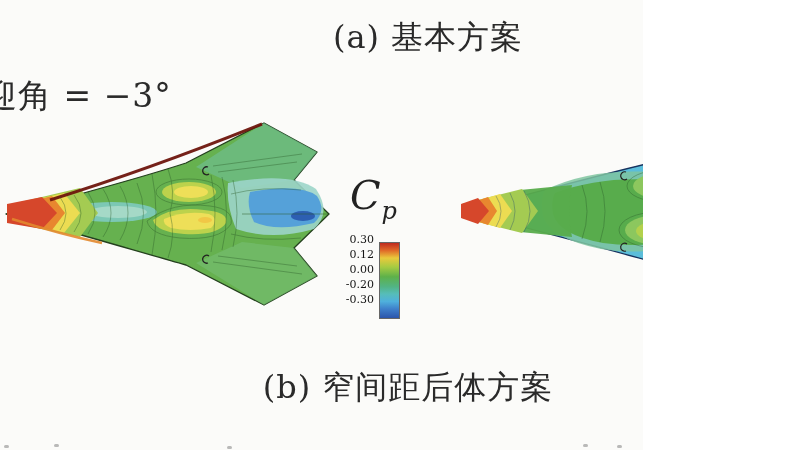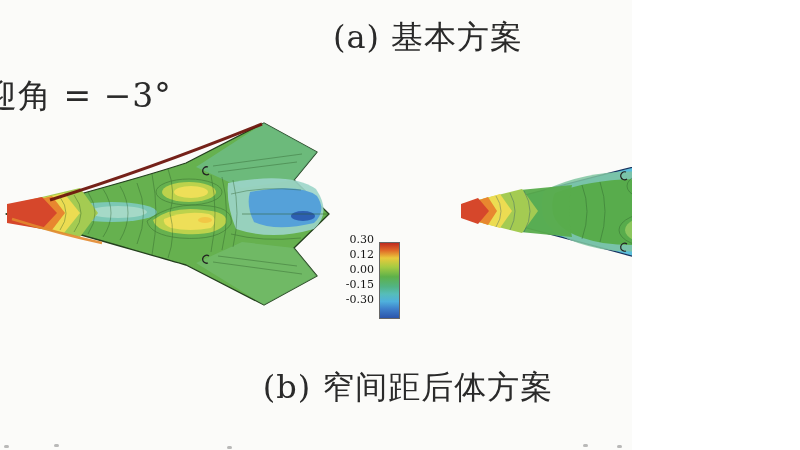--- a/index.html
+++ b/index.html
@@ -1,20 +1,21 @@
 <!DOCTYPE html>
 <html><head>
 <meta charset="utf-8">
 <style>
   html,body{margin:0;padding:0;}
   #stage{
     position:relative;width:632px;height:450px;overflow:hidden;
     background:#fbfbf9;
     font-family:"DejaVu Serif","Liberation Serif",serif;
     color:#1b1b1b;
+    padding-left:11px;
   }
   .abs{position:absolute;}
   .caption{
     width:800px;text-align:center;font-size:32px;letter-spacing:1px;color:#2a2a2a;
   }
   .aoa{
     font-size:33px;color:#2a2a2a;white-space:nowrap;letter-spacing:1px;
   }
   #cap-a{top:16px;left:28px;}
   #cap-b{top:366px;left:8px;}
@@ -151,25 +152,28 @@
       <ellipse cx="208" cy="140" rx="39" ry="18"></ellipse>
       <path d="M150 92 Q160 121 150 152"></path>
       <path d="M132 95 Q142 121 132 149"></path>
     </g>
     <g stroke="#222" stroke-width="1.2" fill="none">
       <path d="M176 82 a4 4 0 1 0 1 7"></path>
       <path d="M176 161 a4 4 0 1 1 1 -7"></path>
     </g>
   </svg>
 
+  <div id="cp-symbol" class="abs">
+    <span>C</span><span class="sub">p</span>
+  </div>
   <div id="cb-ticks" class="abs">
     <div>0.30</div>
     <div>0.12</div>
     <div>0.00</div>
-    <div>-0.15</div>
+    <div>-0.20</div>
     <div>-0.30</div>
   </div>
   <div id="cb-bar" class="abs"></div>
 
   <div id="cap-b" class="abs caption">(b) 窄间距后体方案</div>
 
   <div>
     <div class="speck" style="left:4px;top:445px;"></div>
     <div class="speck" style="left:54px;top:444px;"></div>
     <div class="speck" style="left:227px;top:446px;"></div>

